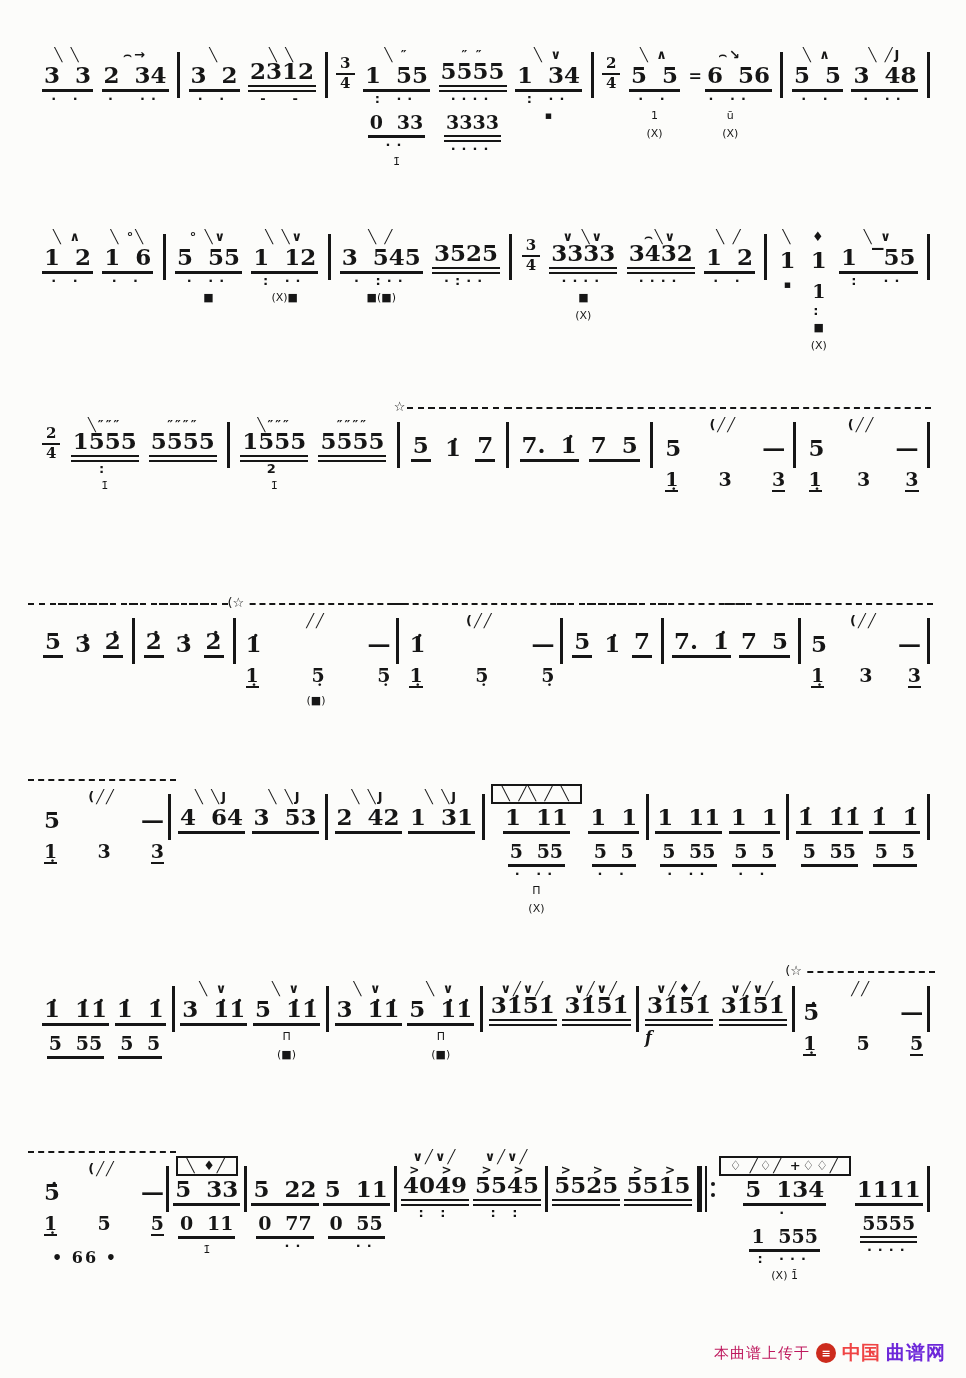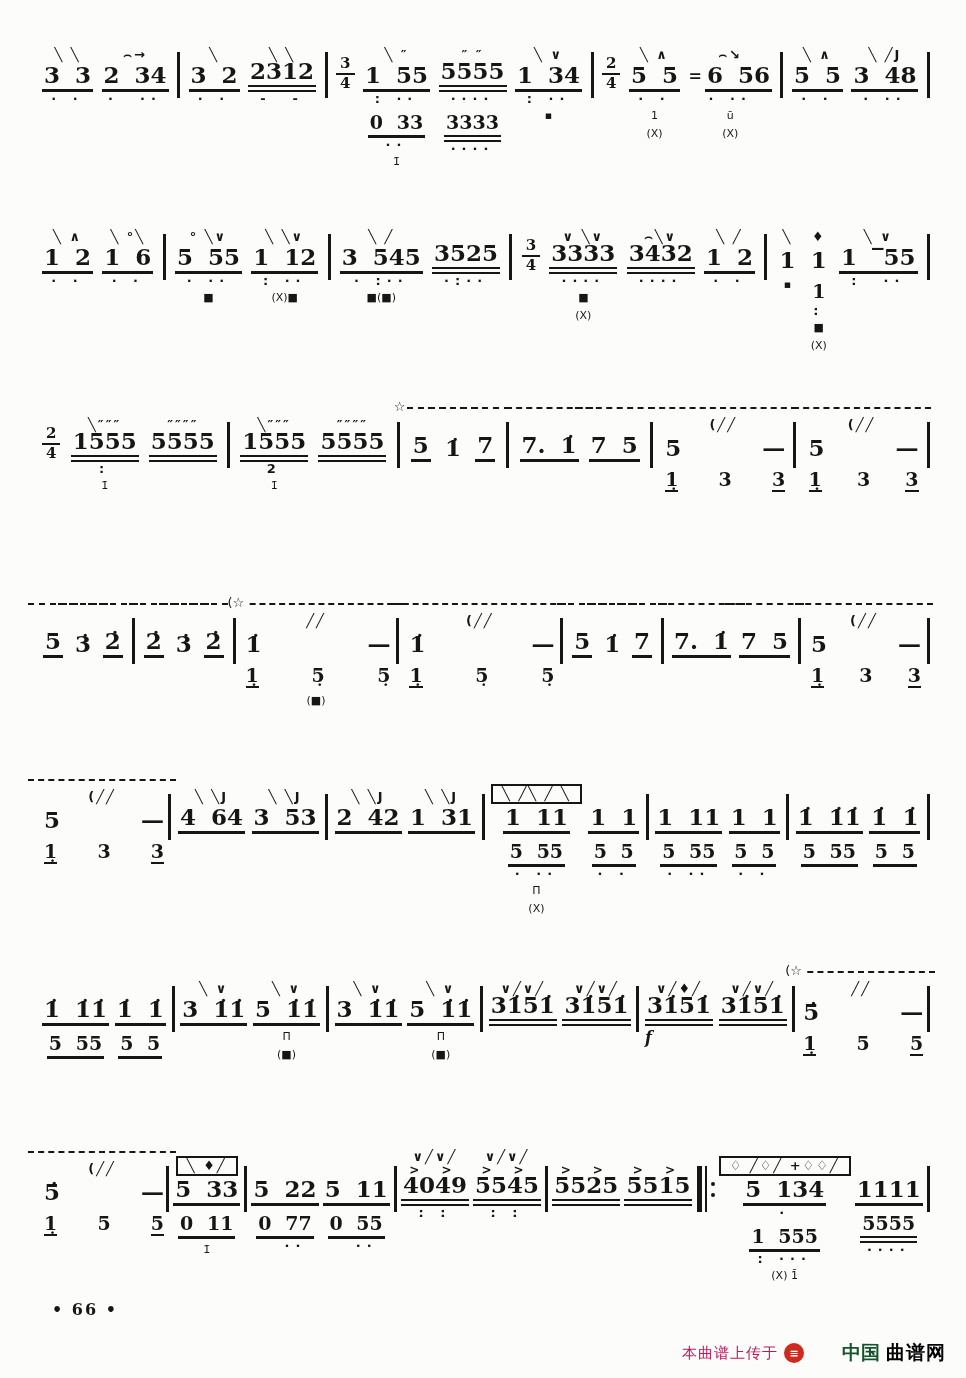--- a/index.html
+++ b/index.html
@@ -37,26 +37,26 @@
   .rbar{display:flex;align-items:center;gap:3px;margin-top:24px;height:46px;flex:0 0 auto;}
   .rbar .thickbar{display:block;width:5px;height:46px;background:#161616;}
   .rbar .thinbar{display:block;width:2px;height:46px;background:#161616;}
   .rbar .dots{display:flex;flex-direction:column;gap:7px;margin-left:1px;}
   .rbar .dots i{display:block;width:4px;height:4px;border-radius:50%;background:#161616;}
   .ts{display:flex;flex-direction:column;align-items:center;margin-top:28px;font-family:"DejaVu Serif",serif;font-weight:bold;font-size:15px;line-height:1.05;flex:0 0 auto;}
   .ts .num{border-bottom:2px solid #161616;padding:0 4px 1px;}
   .ts .den{padding-top:1px;}
   .dashline{position:absolute;left:-14px;right:-14px;top:9px;border-top:2px dashed #161616;}
   .star{position:absolute;left:-2px;top:-10px;font-family:"DejaVu Sans",sans-serif;font-size:13px;letter-spacing:0;background:#fcfcfa;padding-right:2px;}
-  .pageno{position:absolute;left:52px;top:1300px;font-family:"DejaVu Serif",serif;font-weight:bold;font-size:16px;letter-spacing:2px;}
+  .pageno{position:absolute;left:52px;top:1248px;font-family:"DejaVu Serif",serif;font-weight:bold;font-size:16px;letter-spacing:2px;}
   .footer{position:absolute;right:20px;top:1340px;display:flex;align-items:center;gap:6px;}
   .f-text{font-family:"DejaVu Sans",sans-serif;font-size:15px;color:#be185d;letter-spacing:1px;}
   .f-logo{width:20px;height:20px;border-radius:50%;background:#cc2b1d;color:#fff;display:flex;align-items:center;justify-content:center;font-family:"DejaVu Sans",sans-serif;font-weight:bold;font-size:11px;}
-  .f-cn1{font-family:"DejaVu Serif",serif;font-weight:bold;font-size:19px;color:#14532d;margin-left:32px;}
-  .f-cn2{font-family:"DejaVu Serif",serif;font-weight:bold;font-size:19px;color:#000000;letter-spacing:1px;}
+  .f-cn1{font-family:"DejaVu Serif",serif;font-weight:bold;font-size:19px;color:#ef4444;}
+  .f-cn2{font-family:"DejaVu Serif",serif;font-weight:bold;font-size:19px;color:#6d28d9;letter-spacing:1px;}
 </style>
 </head>
 <body>
 
 <div class="page">
   <div id="score">
       <div class="score-line">
         <div class="cell">
           <div class="above"><span class="orn">╲ ╲</span></div>
           <div class="mline">

